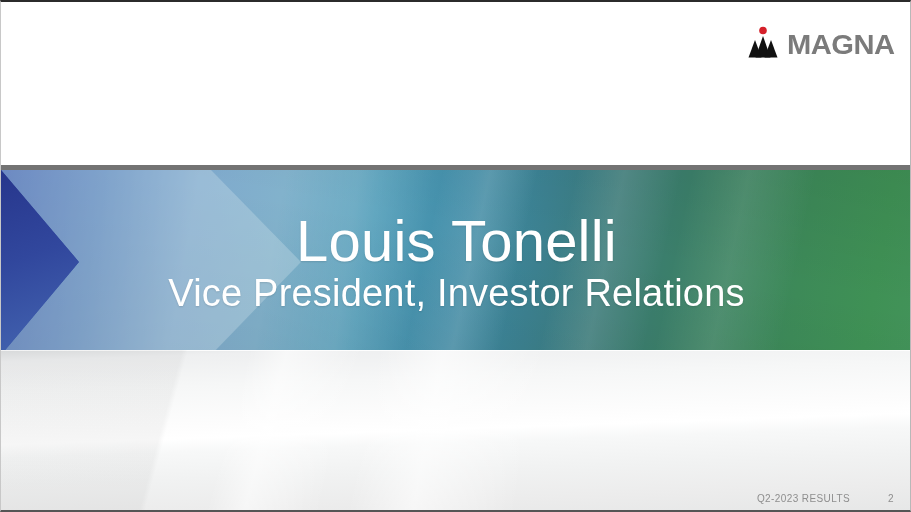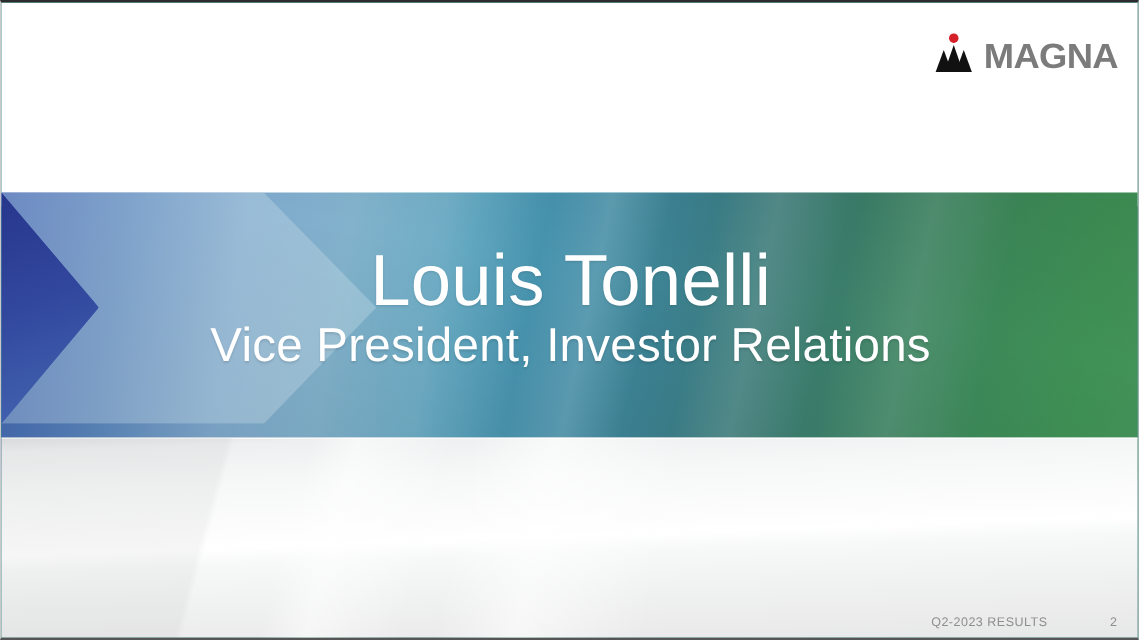--- a/index.html
+++ b/index.html
@@ -12,21 +12,21 @@
     font-family: "Liberation Sans", sans-serif;
     -webkit-font-smoothing: antialiased;
   }
 
   
   .slide {
     position: relative;
     width: 911px;
     height: 512px;
     overflow: hidden;
-    background: #0f766e;
+    background: #737373;
     box-sizing: border-box;
     border-top: 2px solid #2b2b2b;
     border-left: 1px solid #c8c8c8;
     border-right: 1px solid #b8b8b8;
     border-bottom: 2px solid #555555;
   }
 
   
   .header {
     position: absolute;
@@ -60,21 +60,21 @@
     color: #7b7b7b;
     transform: scaleX(1.04);
     transform-origin: left bottom;
     user-select: none;
   }
 
   
   .banner {
     position: absolute;
     left: 0;
-    top: 152px;
+    top: 168px;
     width: 911px;
     height: 230px;
     overflow: hidden;
     background: linear-gradient(100deg,
         #3f62b0 0%,
         #5a86bd 11%,
         #7fa9cd 21%,
         #82b2cc 30%,
         #56a0bb 40%,
         #3e8ba6 50%,
@@ -200,21 +200,21 @@
     background: rgba(255,255,255,.9);
   }
 
   
   .footer-meta {
     position: absolute;
     right: 18px;
     bottom: 8px;
     display: flex;
     align-items: baseline;
-    gap: 46px;
+    gap: 34px;
     font-family: "Liberation Sans", sans-serif;
     font-size: 10px;
     letter-spacing: .4px;
     color: #8e8e8e;
     user-select: none;
   }
   .footer-deck { white-space: nowrap; }
   .footer-page { min-width: 10px; text-align: right; }
 </style>
 </head>

